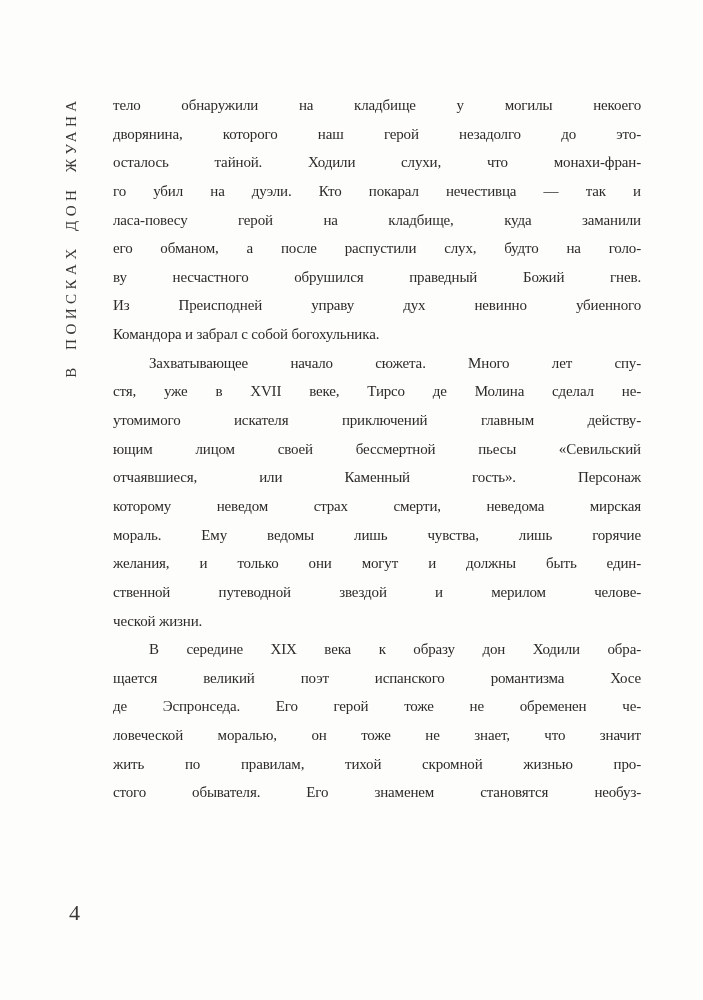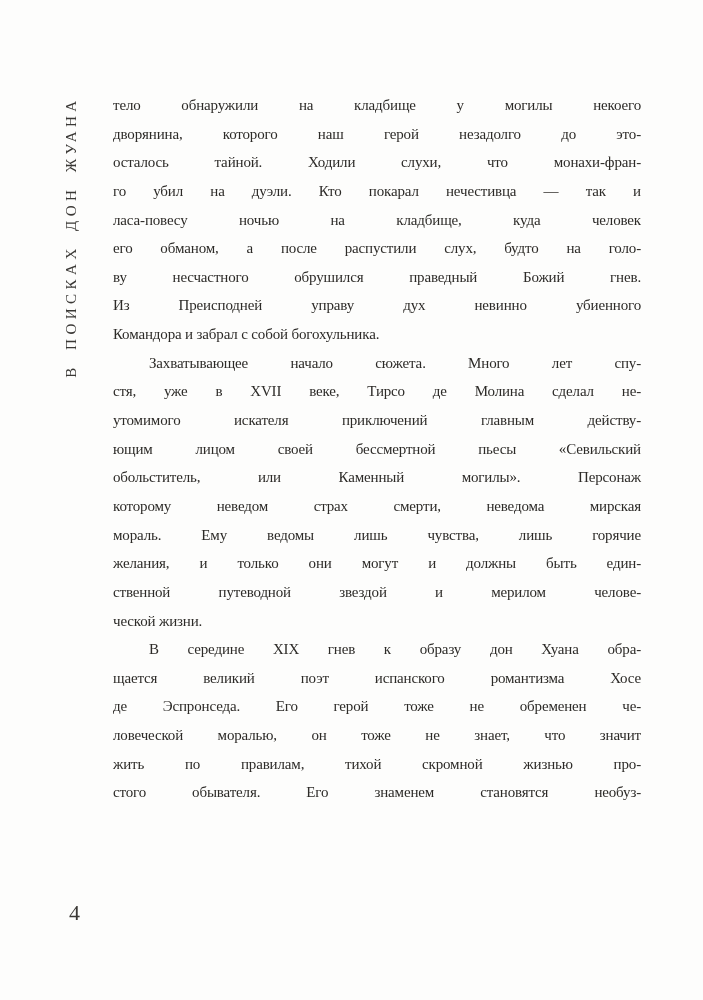--- a/index.html
+++ b/index.html
@@ -79,36 +79,36 @@
 
   <div class="running-head">
     <span>В ПОИСКАХ ДОН ЖУАНА</span>
   </div>
 
   <div class="text-block" id="text-block">
       <div class="line">тело обнаружили на кладбище у могилы некоего</div>
       <div class="line">дворянина, которого наш герой незадолго до это-</div>
       <div class="line">осталось тайной. Ходили слухи, что монахи-фран-</div>
       <div class="line">го убил на дуэли. Кто покарал нечестивца — так и</div>
-      <div class="line">ласа-повесу ночью на кладбище, куда человек</div>
+      <div class="line">ласа-повесу герой на кладбище, куда заманили</div>
       <div class="line">его обманом, а после распустили слух, будто на голо-</div>
       <div class="line">ву несчастного обрушился праведный Божий гнев.</div>
       <div class="line">Из Преисподней управу дух невинно убиенного</div>
       <div class="line last">Командора и забрал с собой богохульника.</div>
       <div class="line indent">Захватывающее начало сюжета. Много лет спу-</div>
       <div class="line">стя, уже в XVII веке, Тирсо де Молина сделал не-</div>
       <div class="line">утомимого искателя приключений главным действу-</div>
       <div class="line">ющим лицом своей бессмертной пьесы «Севильский</div>
-      <div class="line">обольститель, или Каменный могилы». Персонаж</div>
+      <div class="line">отчаявшиеся, или Каменный гость». Персонаж</div>
       <div class="line">которому неведом страх смерти, неведома мирская</div>
       <div class="line">мораль. Ему ведомы лишь чувства, лишь горячие</div>
       <div class="line">желания, и только они могут и должны быть един-</div>
       <div class="line">ственной путеводной звездой и мерилом челове-</div>
       <div class="line last">ческой жизни.</div>
-      <div class="line indent">В середине XIX гнев к образу дон Хуана обра-</div>
+      <div class="line indent">В середине XIX века к образу дон Ходили обра-</div>
       <div class="line">щается великий поэт испанского романтизма Хосе</div>
       <div class="line">де Эспронседа. Его герой тоже не обременен че-</div>
       <div class="line">ловеческой моралью, он тоже не знает, что значит</div>
       <div class="line">жить по правилам, тихой скромной жизнью про-</div>
       <div class="line">стого обывателя. Его знаменем становятся необуз-</div>
     </div>
 
   <div class="page-number">4</div>
 
 </div>

